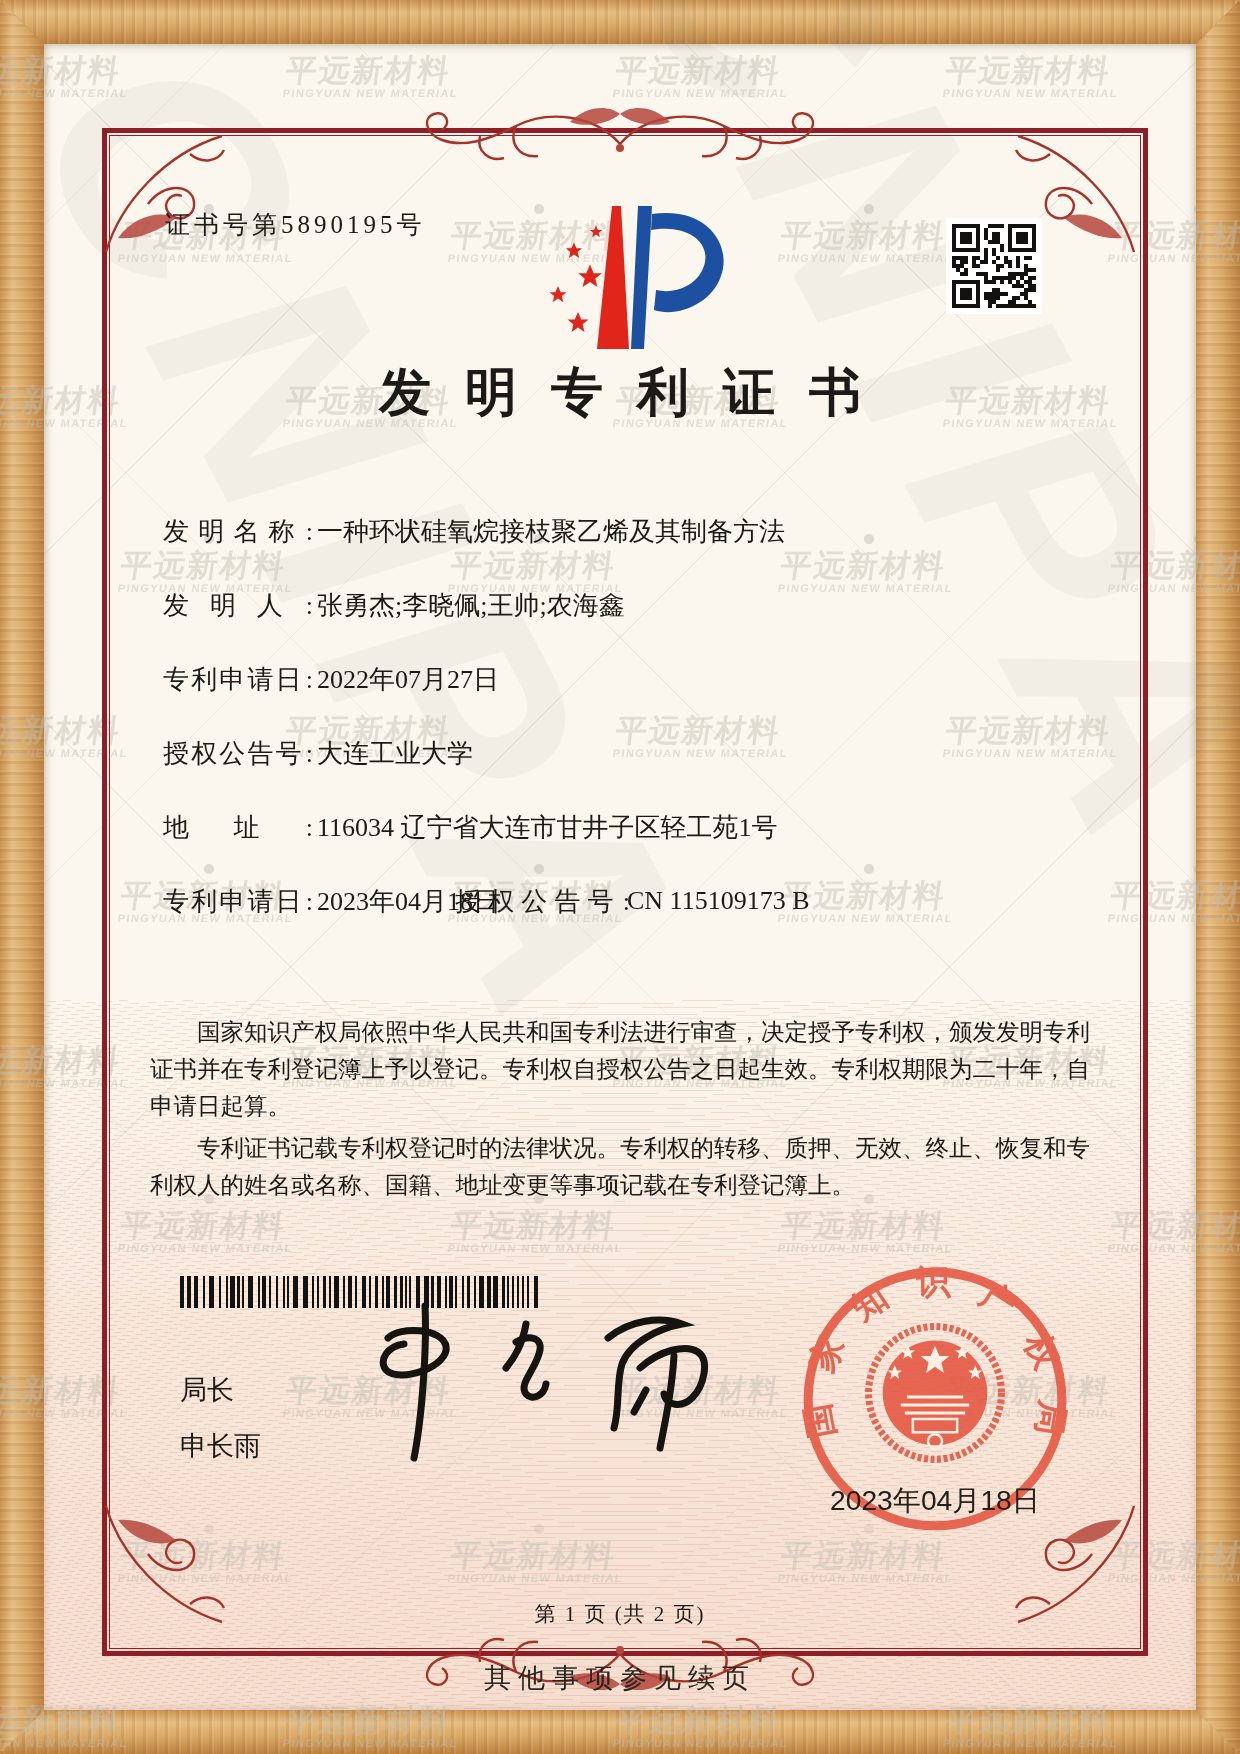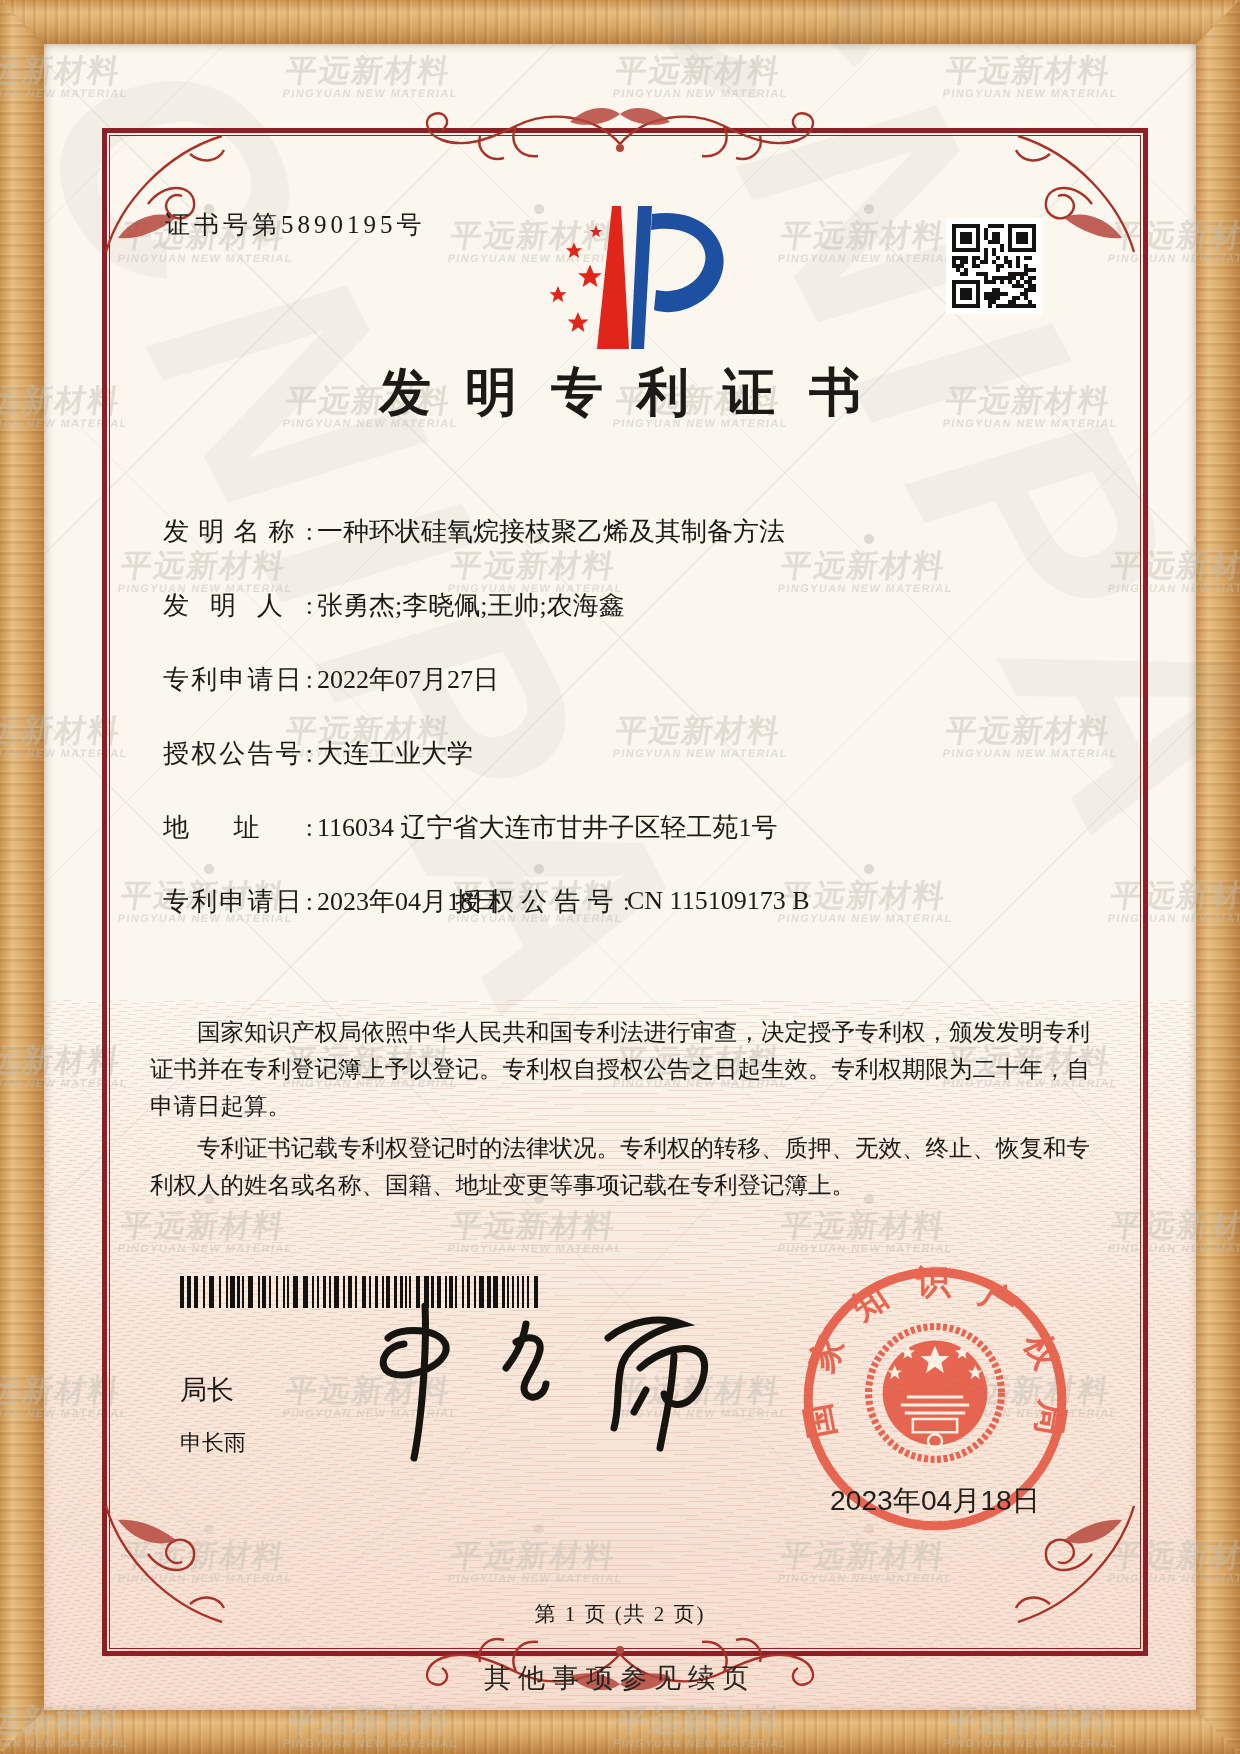--- a/index.html
+++ b/index.html
@@ -66,21 +66,21 @@
   .flabel::after{content:":";margin-left:2px;}
   .fvalue{margin-left:4px;white-space:nowrap;}
   .grant .rlabel{position:absolute;left:292px;width:175px;text-align:justify;text-align-last:justify;}
   .grant .rlabel::after{content:":";margin-left:2px;}
   .grant .rvalue{position:absolute;left:464px;white-space:nowrap;}
   #paras{left:150px;top:1014px;width:940px;font-size:23.5px;line-height:37px;text-align:justify;}
   #paras p{margin:0 0 5px 0;text-indent:2em;}
   #barcode{left:180px;top:1276px;width:370px;height:32px;font-size:0;}
   #barcode i{display:inline-block;height:100%;background:#141210;vertical-align:top;}
   #signer-title{left:180px;top:1372px;font-size:27px;font-family:"Liberation Sans","DejaVu Sans",sans-serif;font-weight:500;}
-  #signer-name{left:180px;top:1428px;font-size:22px;font-family:"Liberation Sans","DejaVu Sans",sans-serif;font-weight:500;}
+  #signer-name{left:180px;top:1428px;font-size:27px;font-family:"Liberation Sans","DejaVu Sans",sans-serif;font-weight:500;}
   #signature{left:330px;top:1298px;width:420px;height:172px;}
   #seal{left:794px;top:1250px;width:282px;height:304px;z-index:8;}
   #page-info{left:0;top:1600px;width:100%;text-align:center;font-size:21px;letter-spacing:2px;}
   #footer-note{left:0;top:1660px;width:100%;text-align:center;font-size:27px;letter-spacing:7px;color:#2a2622;}
 </style>
 </head>
 <body>
 
 <div id="page" data-interactable="false">
 

